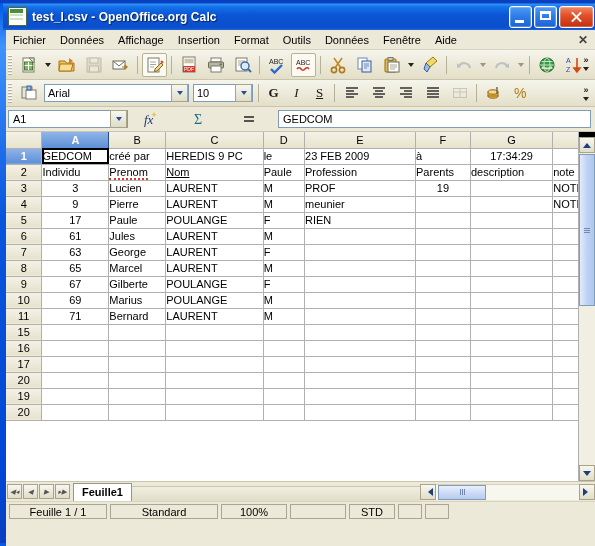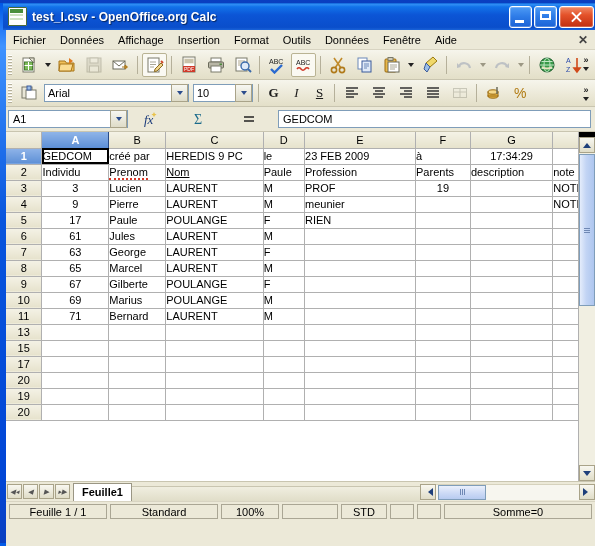--- a/index.html
+++ b/index.html
@@ -573,32 +573,32 @@
                 <td class="cell num" style="width: 69px;">71</td>
                 <td class="cell" style="width: 59px;">Bernard</td>
                 <td class="cell" style="width: 100px;">LAURENT</td>
                 <td class="cell" style="width: 43px;">M</td>
                 <td class="cell" style="width: 117px;"></td>
                 <td class="cell" style="width: 57px;"></td>
                 <td class="cell" style="width: 86px;"></td>
                 <td class="cell" style="width: 43px;"></td>
               </tr>
               <tr>
-                <td class="rowhead">13</td>
+                <td class="rowhead">15</td>
                 <td class="cell" style="width: 69px;"></td>
                 <td class="cell" style="width: 59px;"></td>
                 <td class="cell" style="width: 100px;"></td>
                 <td class="cell" style="width: 43px;"></td>
                 <td class="cell" style="width: 117px;"></td>
                 <td class="cell" style="width: 57px;"></td>
                 <td class="cell" style="width: 86px;"></td>
                 <td class="cell" style="width: 43px;"></td>
               </tr>
               <tr>
-                <td class="rowhead">15</td>
+                <td class="rowhead">16</td>
                 <td class="cell" style="width: 69px;"></td>
                 <td class="cell" style="width: 59px;"></td>
                 <td class="cell" style="width: 100px;"></td>
                 <td class="cell" style="width: 43px;"></td>
                 <td class="cell" style="width: 117px;"></td>
                 <td class="cell" style="width: 57px;"></td>
                 <td class="cell" style="width: 86px;"></td>
                 <td class="cell" style="width: 43px;"></td>
               </tr>
               <tr>
@@ -690,23 +690,22 @@
        </div>
        <div class="sarrow right">
               <i></i>
             </div>
      </div>
    </div>
 
    <div class="statusbar">
      <div class="sp" style="width:98px">Feuille 1 / 1</div>
      <div class="sp" style="width:108px">Standard</div>
-     <div class="sp" style="width:58px">100%</div>
+     <div class="sp" style="width:66px">100%</div>
      <div class="sp" style="width:56px"></div>
      <div class="sp" style="width:46px">STD</div>
      <div class="sp" style="width:24px"></div>
      <div class="sp" style="width:24px"></div>
-     <div class="sp" style="flex:1">Somme=0</div>
    </div>
 
   </div>
  </div>
 </div>
 
 </body></html>

